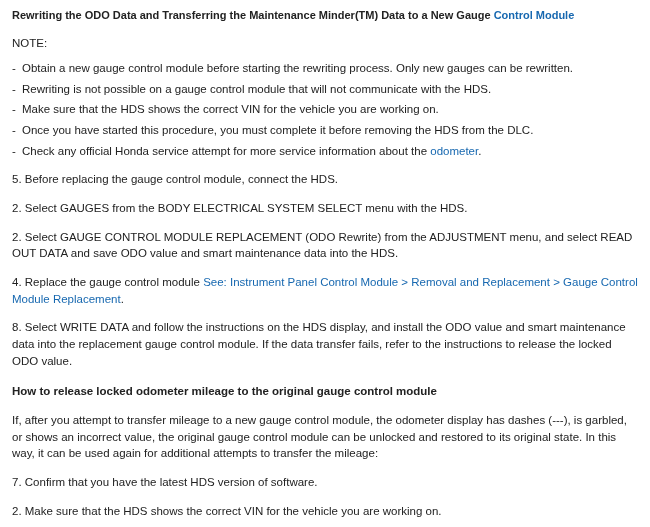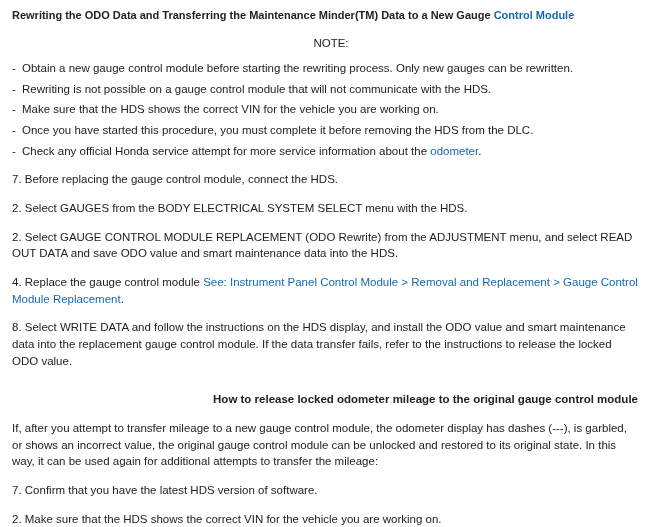--- a/index.html
+++ b/index.html
@@ -30,22 +30,21 @@
   }
   .doc-title .link {
     color: #1768b0;
     font-weight: bold;
   }
   .link {
     color: #1768b0;
     text-decoration: none;
   }
   .note-label {
-    margin: 0 0 8px 12px;
-    text-align: center;
+    margin: 0 0 8px 0;
   }
   ul.dash-list {
     list-style: none;
     margin: 0 0 12px 0;
     padding: 0;
   }
   ul.dash-list li {
     position: relative;
     padding-left: 10px;
     margin: 0 0 4px 0;
@@ -54,22 +53,21 @@
     content: "-";
     position: absolute;
     left: 0;
     top: 0;
   }
   .step {
     margin: 0 0 12px 0;
   }
   .subhead {
     font-weight: bold;
-    margin: 22px 0 12px 0;
-    text-align: right;
+    margin: 14px 0 12px 0;
   }
   .para {
     margin: 12px 0 12px 0;
   }
 </style>
 </head>
 <body>
 
 <div class="page">
 
@@ -80,21 +78,21 @@
   <div class="note-label">NOTE:</div>
 
   <ul class="dash-list">
     <li>Obtain a new gauge control module before starting the rewriting process. Only new gauges can be rewritten.</li>
     <li>Rewriting is not possible on a gauge control module that will not communicate with the HDS.</li>
     <li>Make sure that the HDS shows the correct VIN for the vehicle you are working on.</li>
     <li>Once you have started this procedure, you must complete it before removing the HDS from the DLC.</li>
     <li><span>Check any official Honda service attempt for more service information about the </span><a class="link" href="#">odometer</a><span>.</span></li>
   </ul>
 
-  <div class="step">7. Before replacing the gauge control module, connect the HDS.</div>
+  <div class="step">5. Before replacing the gauge control module, connect the HDS.</div>
   <div class="step">2. Select GAUGES from the BODY ELECTRICAL SYSTEM SELECT menu with the HDS.</div>
   <div class="step">2. Select GAUGE CONTROL MODULE REPLACEMENT (ODO Rewrite) from the ADJUSTMENT menu, and select READ OUT DATA and save ODO value and smart maintenance data into the HDS.</div>
 
   <div class="step"><span>4. Replace the gauge control module </span><a class="link" href="#">See: Instrument Panel Control Module &gt; Removal and Replacement &gt; Gauge Control Module Replacement</a><span>.</span></div>
 
   <div class="step">8. Select WRITE DATA and follow the instructions on the HDS display, and install the ODO value and smart maintenance data into the replacement gauge control module. If the data transfer fails, refer to the instructions to release the locked ODO value.</div>
 
   <div class="subhead">How to release locked odometer mileage to the original gauge control module</div>
 
   <div class="para">If, after you attempt to transfer mileage to a new gauge control module, the odometer display has dashes (---), is garbled, or shows an incorrect value, the original gauge control module can be unlocked and restored to its original state. In this way, it can be used again for additional attempts to transfer the mileage:</div>

